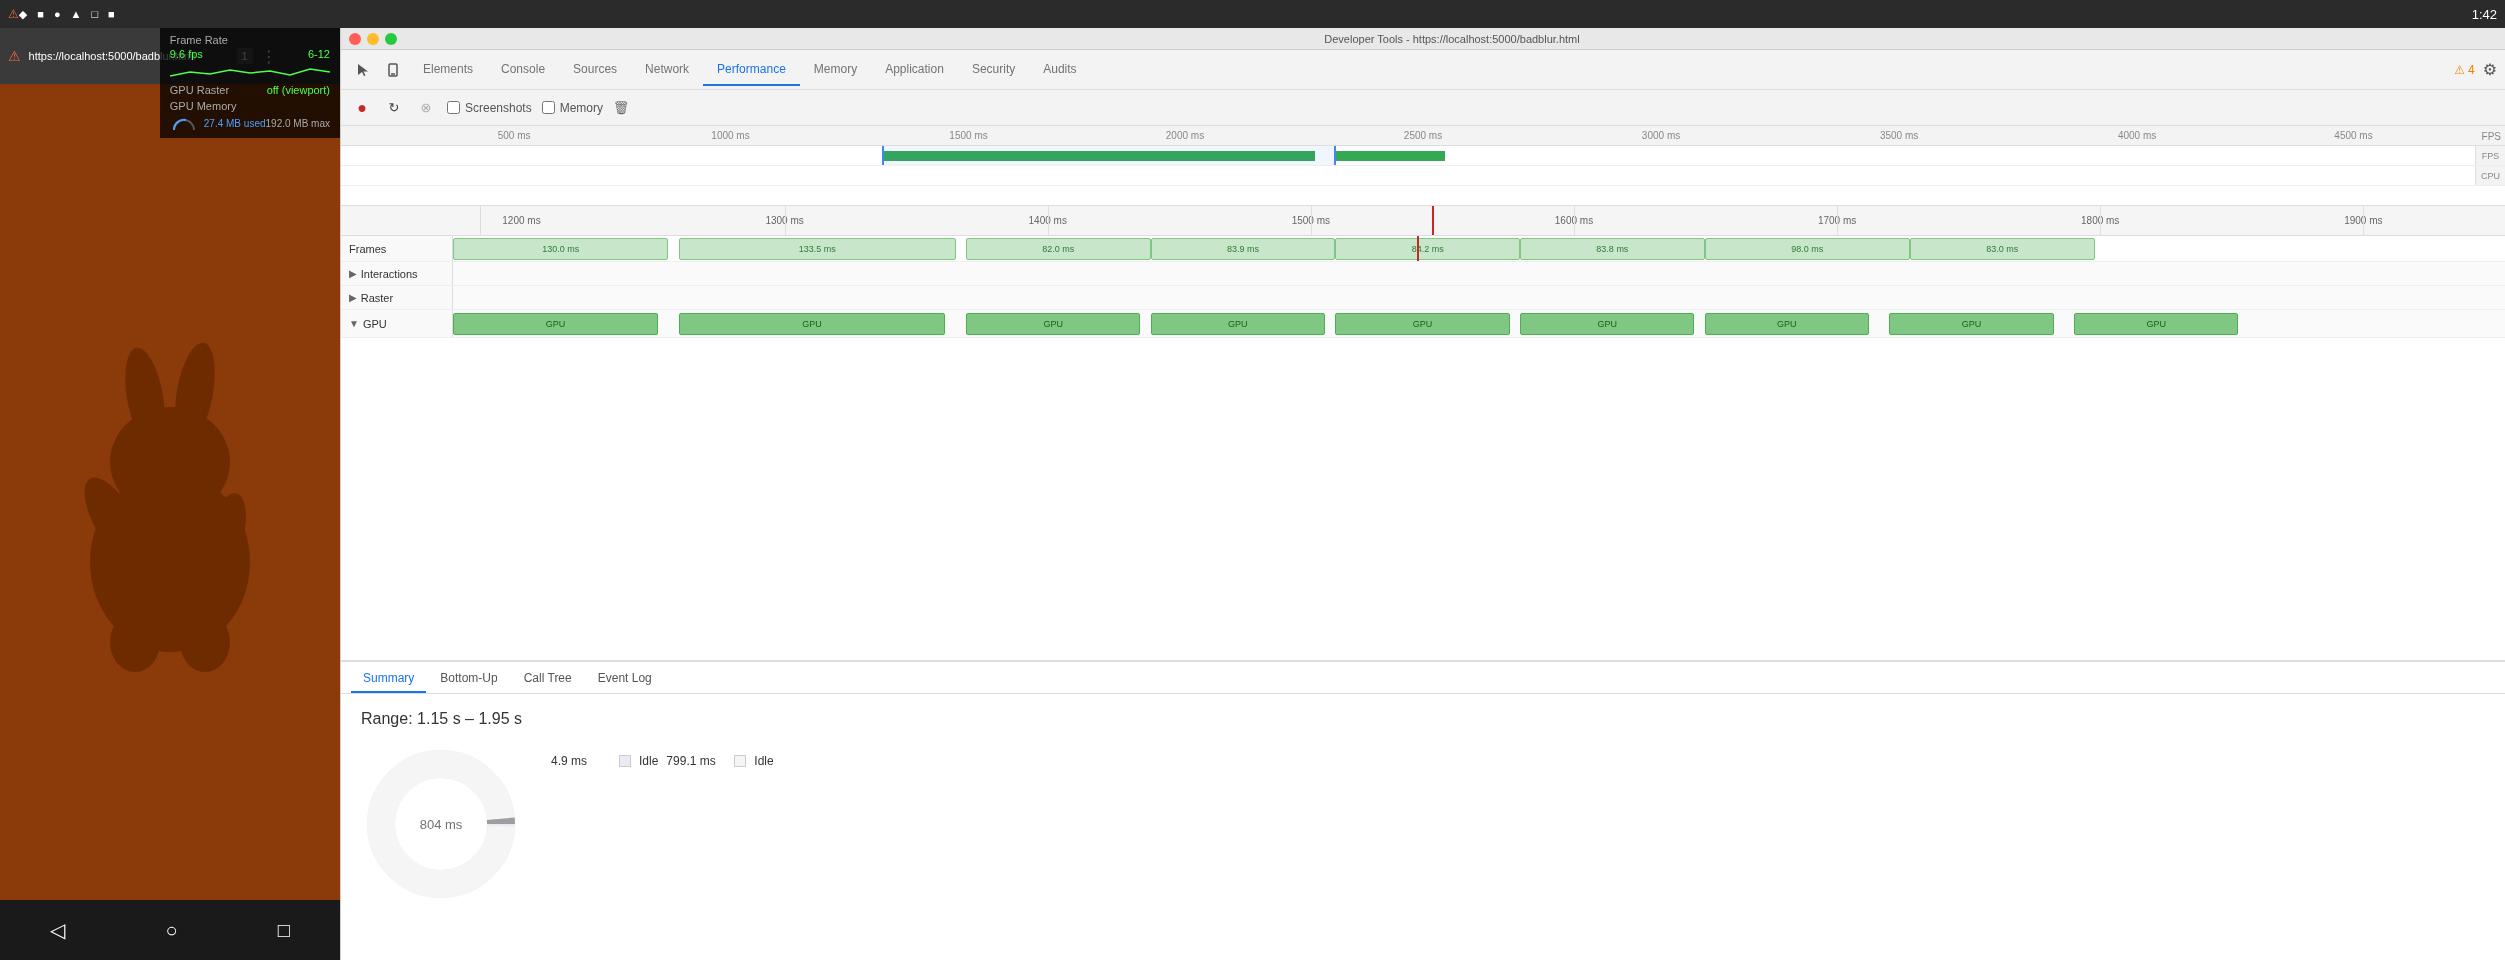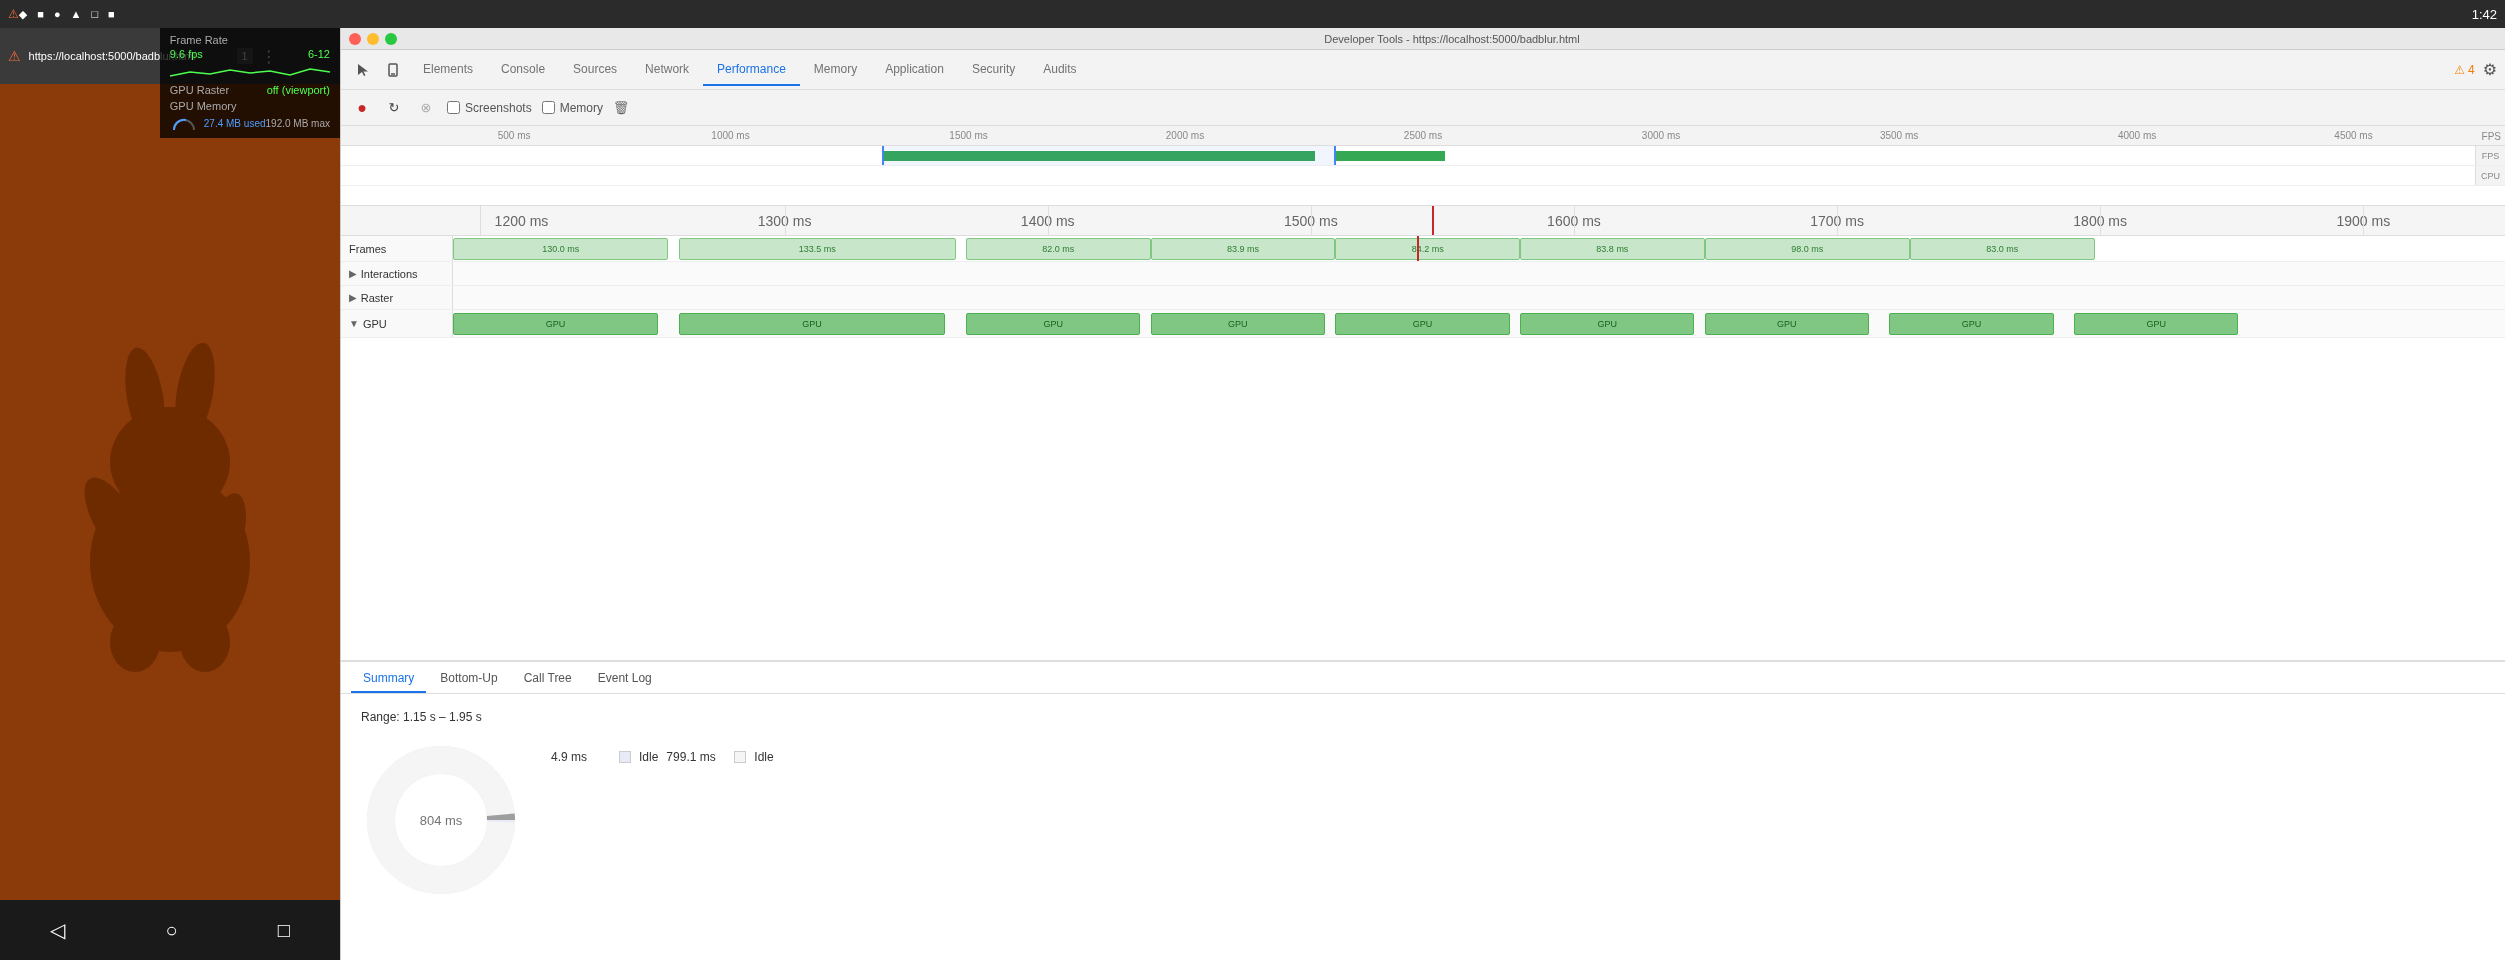--- a/index.html
+++ b/index.html
@@ -80,21 +80,21 @@
     .green-bar { position: absolute; background: #34a853; height: 8px; top: 6px; }
     .selection-overlay { position: absolute; background: rgba(100,150,255,0.1); border-left: 1px solid #4a90d9; border-right: 1px solid #4a90d9; top: 0; bottom: 0; }
 
     
     .timeline-main { flex: 1; display: flex; flex-direction: column; overflow: hidden; }
 
     
     .timeline-rows-ruler { height: 30px; background: #f5f5f5; border-bottom: 1px solid #ddd; display: flex; flex-shrink: 0; }
     .timeline-label-col { width: 140px; flex-shrink: 0; border-right: 1px solid #ddd; background: #f5f5f5; display: flex; align-items: center; padding-left: 8px; font-size: 11px; color: #888; }
     .timeline-ruler-col { flex: 1; display: flex; align-items: center; position: relative; overflow: hidden; }
-    .timeline-ruler-tick { position: absolute; font-size: 14px; color: #666; transform: translateX(-50%); }
+    .timeline-ruler-tick { position: absolute; font-size: 10px; color: #666; transform: translateX(-50%); }
 
     
     .timeline-row { display: flex; border-bottom: 1px solid #eee; flex-shrink: 0; }
     .row-label { width: 112px; flex-shrink: 0; border-right: 1px solid #ddd; background: #f9f9f9; display: flex; align-items: center; padding-left: 8px; font-size: 11px; color: #333; cursor: pointer; }
     .row-label .expand-arrow { margin-right: 4px; font-size: 10px; color: #666; }
     .row-content { flex: 1; position: relative; }
 
     .frames-row { height: 26px; }
     .frame-block { position: absolute; height: 22px; top: 2px; background: #c8e6c9; border: 1px solid #81c784; border-radius: 2px; display: flex; align-items: center; justify-content: center; font-size: 9px; color: #2e7d32; overflow: hidden; white-space: nowrap; }
 
@@ -102,21 +102,21 @@
     .raster-row { height: 24px; background: #fafafa; }
     .gpu-row { height: 28px; background: #fafafa; }
     .gpu-block { position: absolute; height: 22px; top: 3px; background: #81c784; border: 1px solid #4caf50; border-radius: 2px; display: flex; align-items: center; justify-content: center; font-size: 9px; color: #1b5e20; }
 
     
     .bottom-panel { height: 300px; border-top: 2px solid #ddd; background: #fff; display: flex; flex-direction: column; flex-shrink: 0; }
     .bottom-tabs { height: 32px; display: flex; align-items: flex-end; border-bottom: 1px solid #ddd; padding: 0 10px; gap: 2px; }
     .bottom-tab { padding: 6px 12px; font-size: 12px; color: #555; cursor: pointer; border-bottom: 2px solid transparent; }
     .bottom-tab.active { color: #1a73e8; border-bottom: 2px solid #1a73e8; }
     .bottom-content { flex: 1; padding: 16px 20px; }
-    .range-text { font-size: 12px; color: #333; margin-bottom: 16px; }
+    .range-text { font-size: 16px; color: #333; margin-bottom: 16px; }
     .summary-body { display: flex; gap: 30px; align-items: flex-start; }
 
     
     .donut-container { position: relative; width: 160px; height: 160px; }
     .donut-label { position: absolute; top: 50%; left: 50%; transform: translate(-50%, -50%); font-size: 13px; color: #737373; text-align: center; }
 
     
     .legend { display: flex; flex-direction: row; gap: 8px; padding-top: 10px; }
     .legend-item { display: flex; align-items: center; gap: 8px; font-size: 12px; color: #333; }
     .legend-value { font-weight: normal; color: #333; min-width: 60px; }

